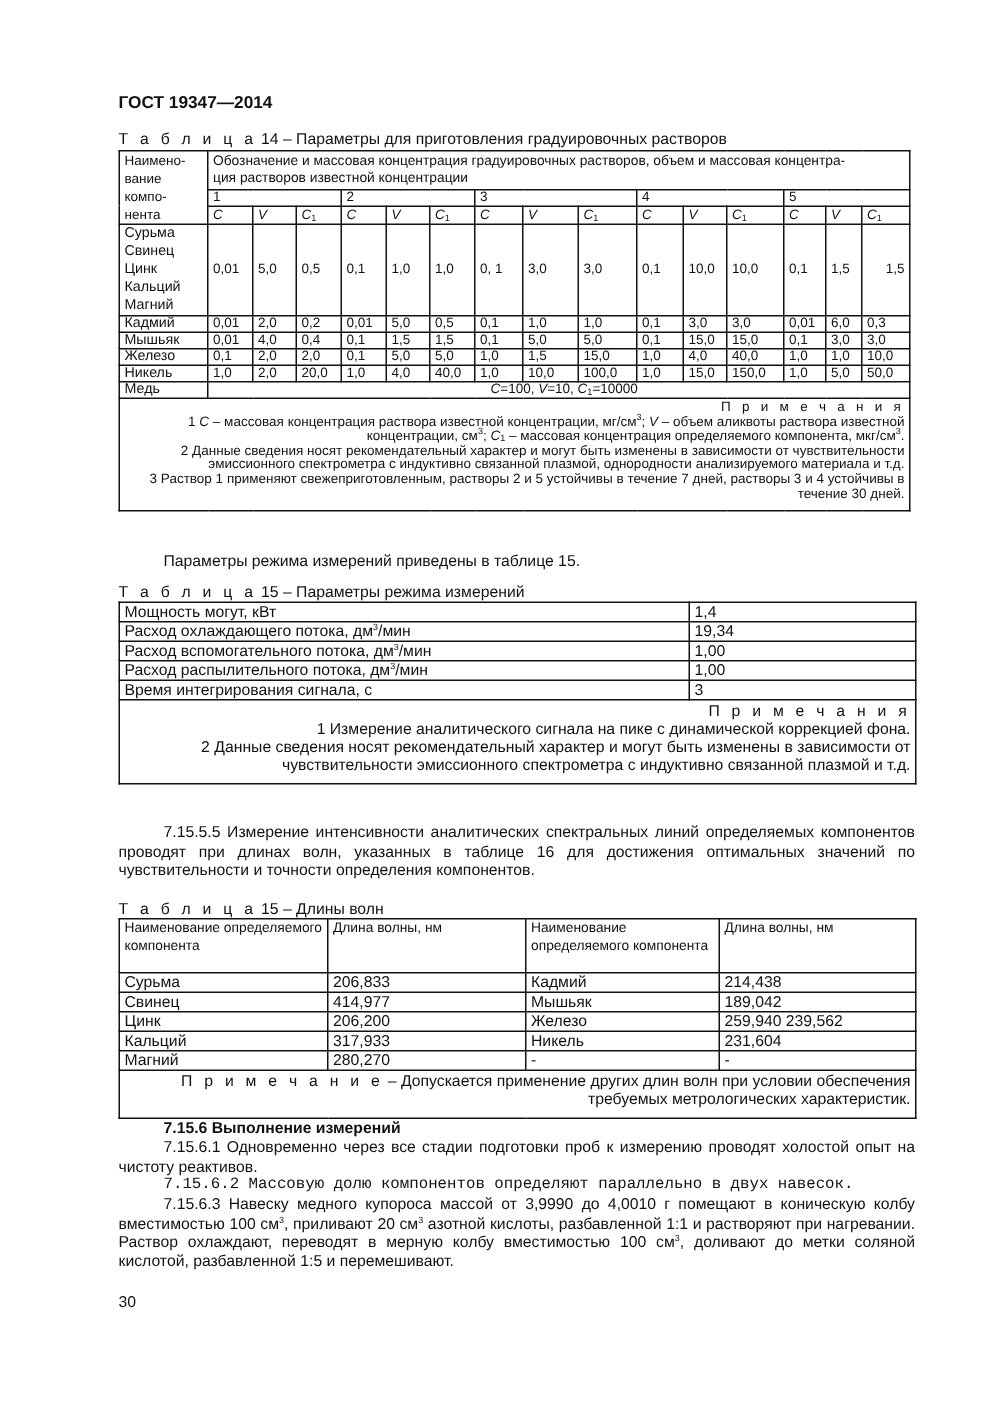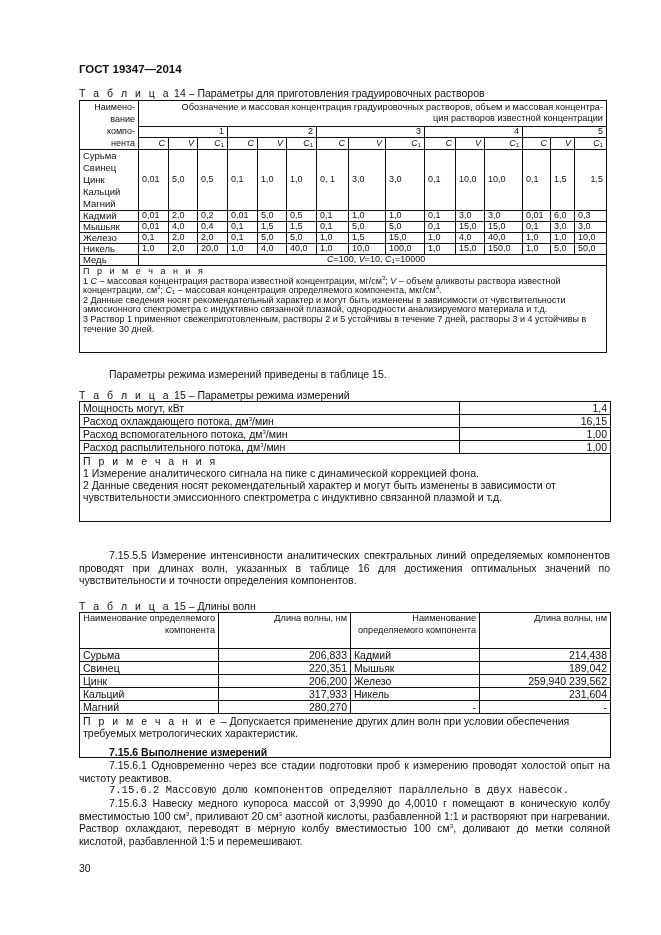--- a/index.html
+++ b/index.html
@@ -6,23 +6,23 @@
   body { width:661px; height:935px; position:relative; overflow:hidden;
          font-family:"Liberation Sans", sans-serif; color:#111; }
   .abs { position:absolute; }
   .hdr { left:79px; top:63px; font-weight:bold; font-size:11.5px; }
   .cap { font-size:10.5px; white-space:nowrap; }
   .sp { letter-spacing:2.5px; }
   table { border-collapse:collapse; position:absolute; table-layout:fixed; }
   td { border:1px solid #111; padding:0 3px; font-size:9.5px; line-height:10.5px; vertical-align:middle; white-space:nowrap; overflow:hidden; }
   .t14 td { font-size:9px; line-height:9.6px; }
   .thick { border-width:1.6px !important; }
-  .c { text-align:right; }
+  .c { text-align:left; }
   .r { text-align:right; }
-  .note { white-space:normal; line-height:11.8px; font-size:9.2px; padding:1px 3px 18px 3px; }
+  .note { white-space:normal; line-height:11.8px; font-size:9.2px; padding:1px 3px 6px 3px;text-align:right; }
   .para { font-size:10.5px; line-height:12.5px; left:79px; width:531px; text-align:justify; }
   .ind { text-indent:30px; }
   .t15 td { font-size:10.5px; line-height:12px; }
   .t15 .hrow td { font-size:9.2px; line-height:14px; }
   .t16 td { font-size:10.5px; line-height:12px; }
   .t16 .hrow td { font-size:9.2px; line-height:11.5px; vertical-align:top; white-space:normal; }
   sup { font-size:6px; vertical-align:4px; line-height:0; }
   sub { font-size:6px; vertical-align:-1px; line-height:0; }
 </style>
 </head>
@@ -192,29 +192,33 @@
       <col style="width:380px">
       <col style="width:151px">
     </colgroup>
   <tbody id="t15body">
       <tr>
         <td class="">Мощность могут, кВт</td>
         <td class="c">1,4</td>
       </tr>
       <tr>
         <td class="">Расход охлаждающего потока, дм<sup>3</sup>/мин</td>
-        <td class="c">16,15</td>
+        <td class="c">19,34</td>
       </tr>
       <tr>
         <td class="">Расход вспомогательного потока, дм<sup>3</sup>/мин</td>
         <td class="c">1,00</td>
       </tr>
       <tr>
         <td class="">Расход распылительного потока, дм<sup>3</sup>/мин</td>
         <td class="c">1,00</td>
+      </tr>
+      <tr>
+        <td class="">Время интегрирования сигнала, с</td>
+        <td class="c">3</td>
       </tr>
       <tr>
         <td class="note thick" colspan="2">
           <div class="sp">П р и м е ч а н и я</div>
           <div>1 Измерение аналитического сигнала на пике с динамической коррекцией фона.</div>
           <div>2 Данные сведения носят рекомендательный характер и могут быть изменены в зависимости от чувствительности эмиссионного спектрометра с индуктивно связанной плазмой и т.д.</div>
         </td>
       </tr>
     </tbody>
 </table>
@@ -237,21 +241,21 @@
         <td class="c">Длина волны, нм</td>
       </tr>
       <tr>
         <td class="">Сурьма</td>
         <td class="c">206,833</td>
         <td class="">Кадмий</td>
         <td class="c">214,438</td>
       </tr>
       <tr>
         <td class="">Свинец</td>
-        <td class="c">220,351</td>
+        <td class="c">414,977</td>
         <td class="">Мышьяк</td>
         <td class="c">189,042</td>
       </tr>
       <tr>
         <td class="">Цинк</td>
         <td class="c">206,200</td>
         <td class="">Железо</td>
         <td class="c">259,940   239,562</td>
       </tr>
       <tr>

